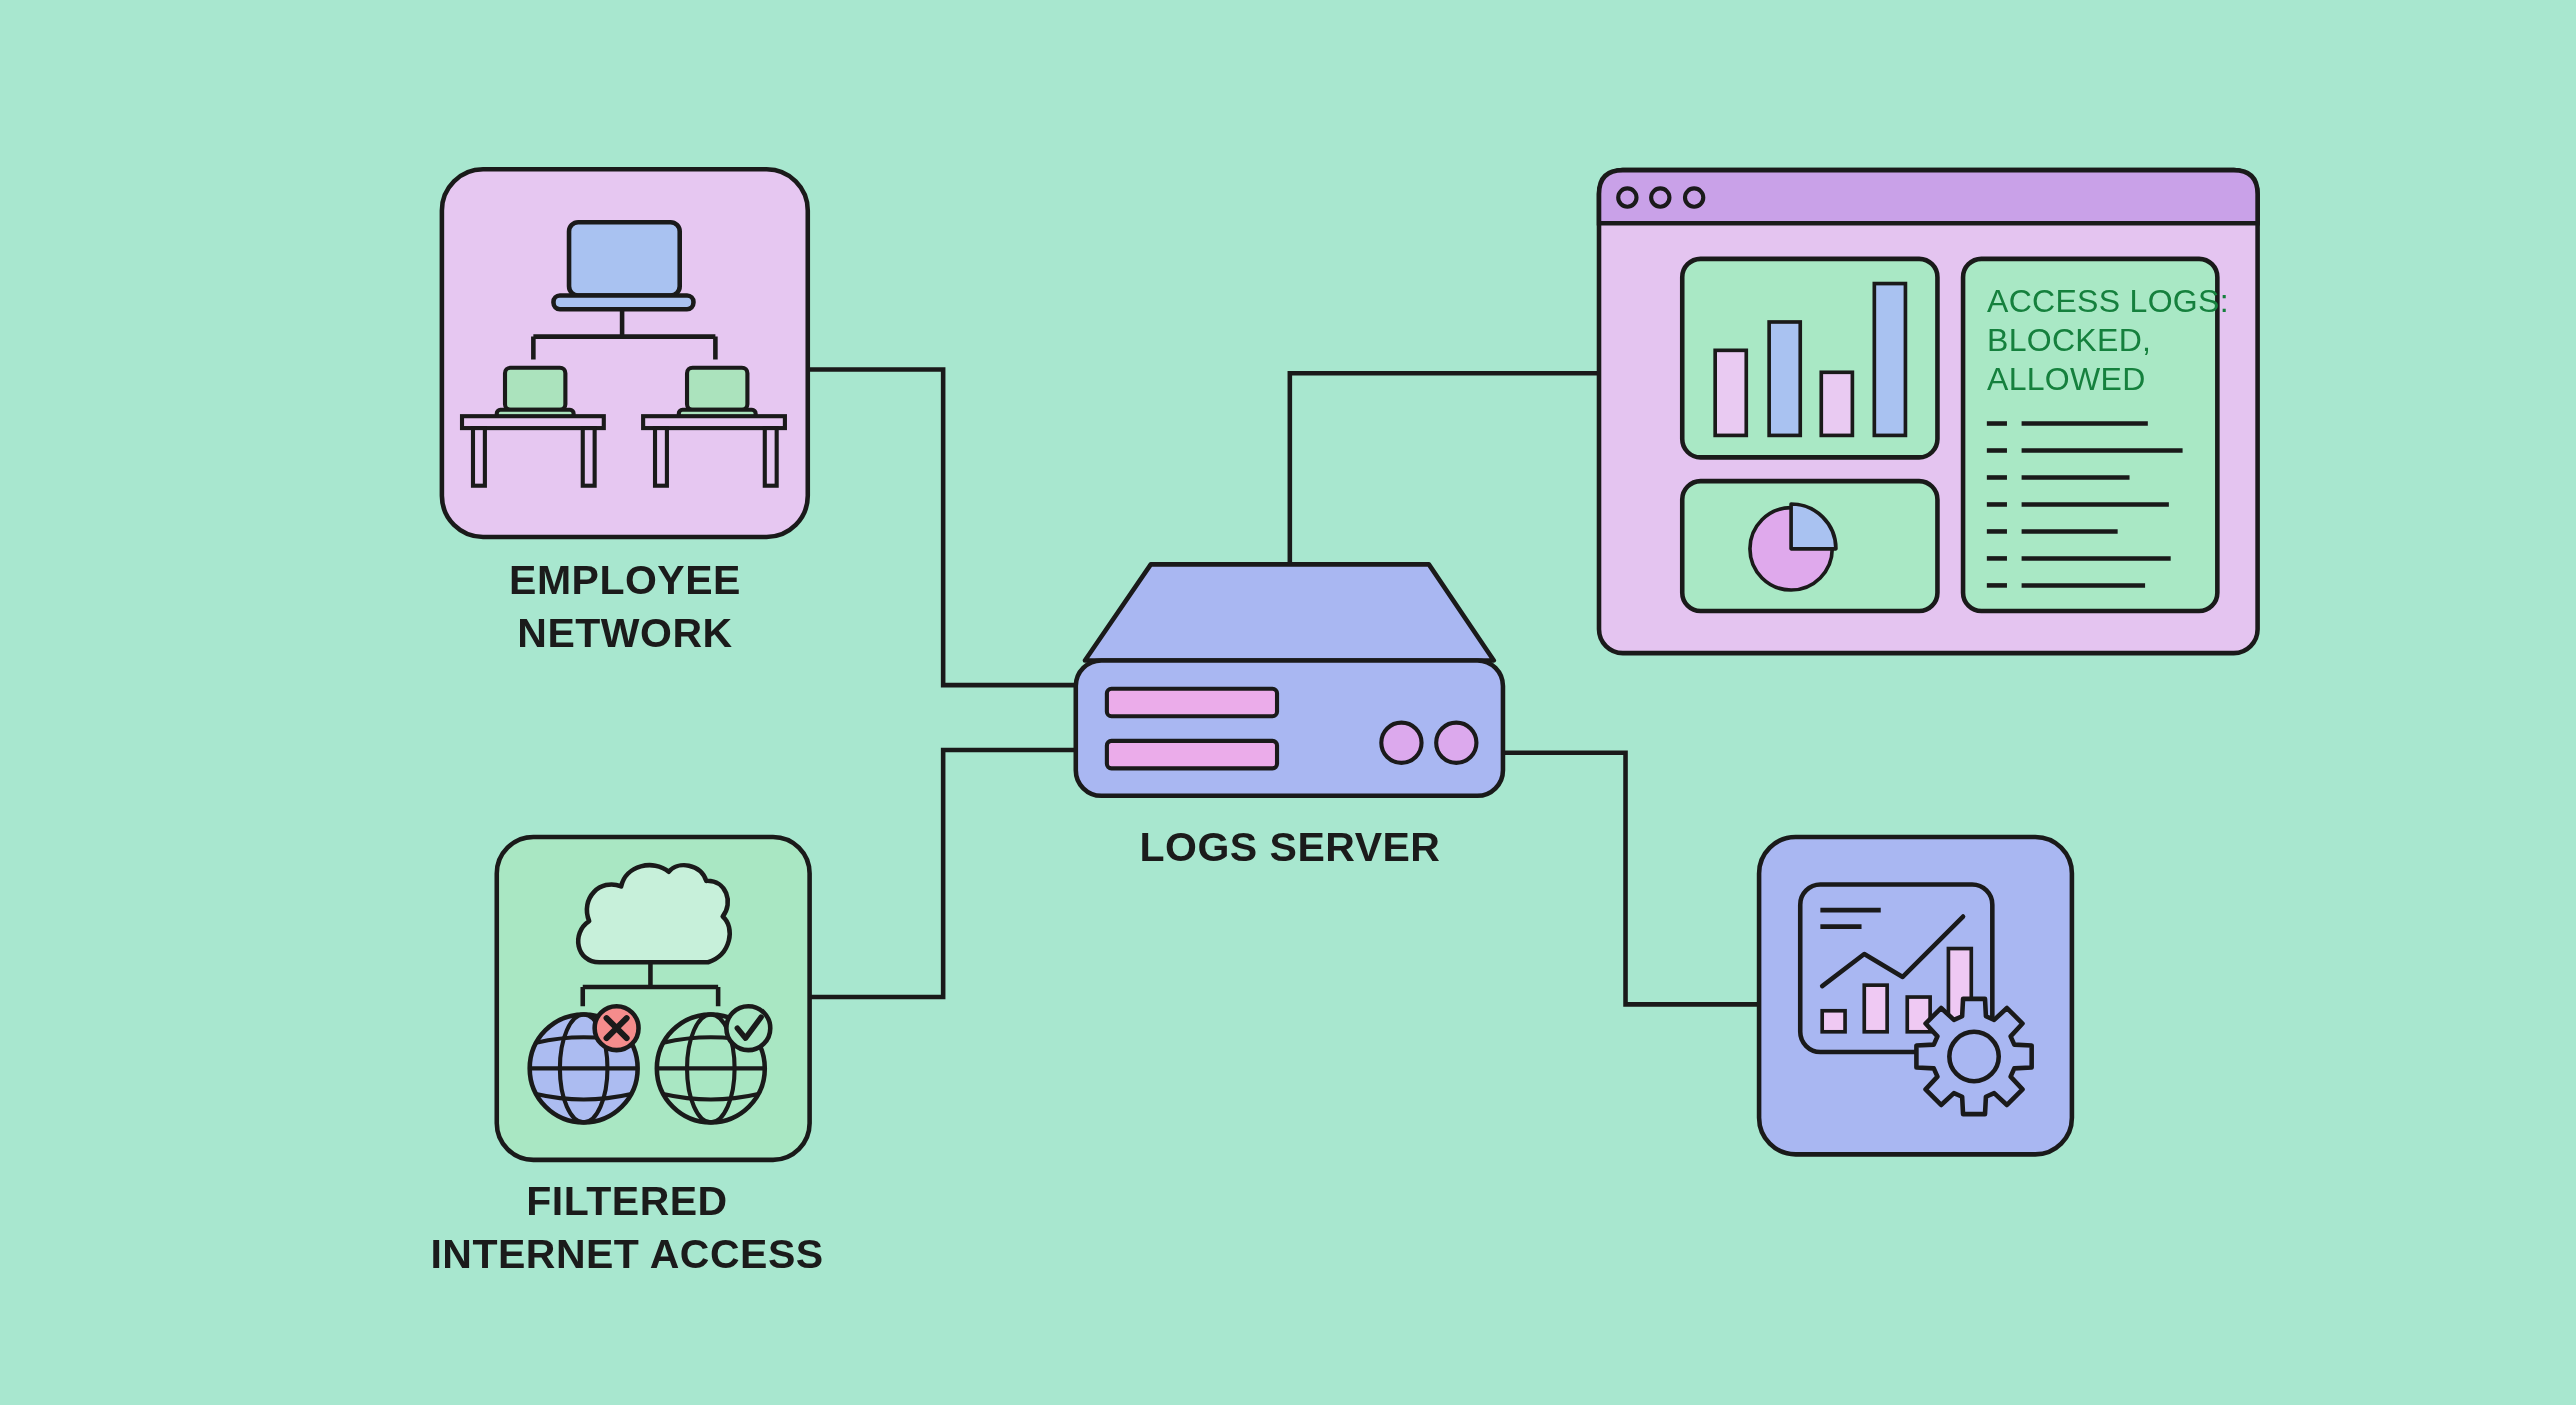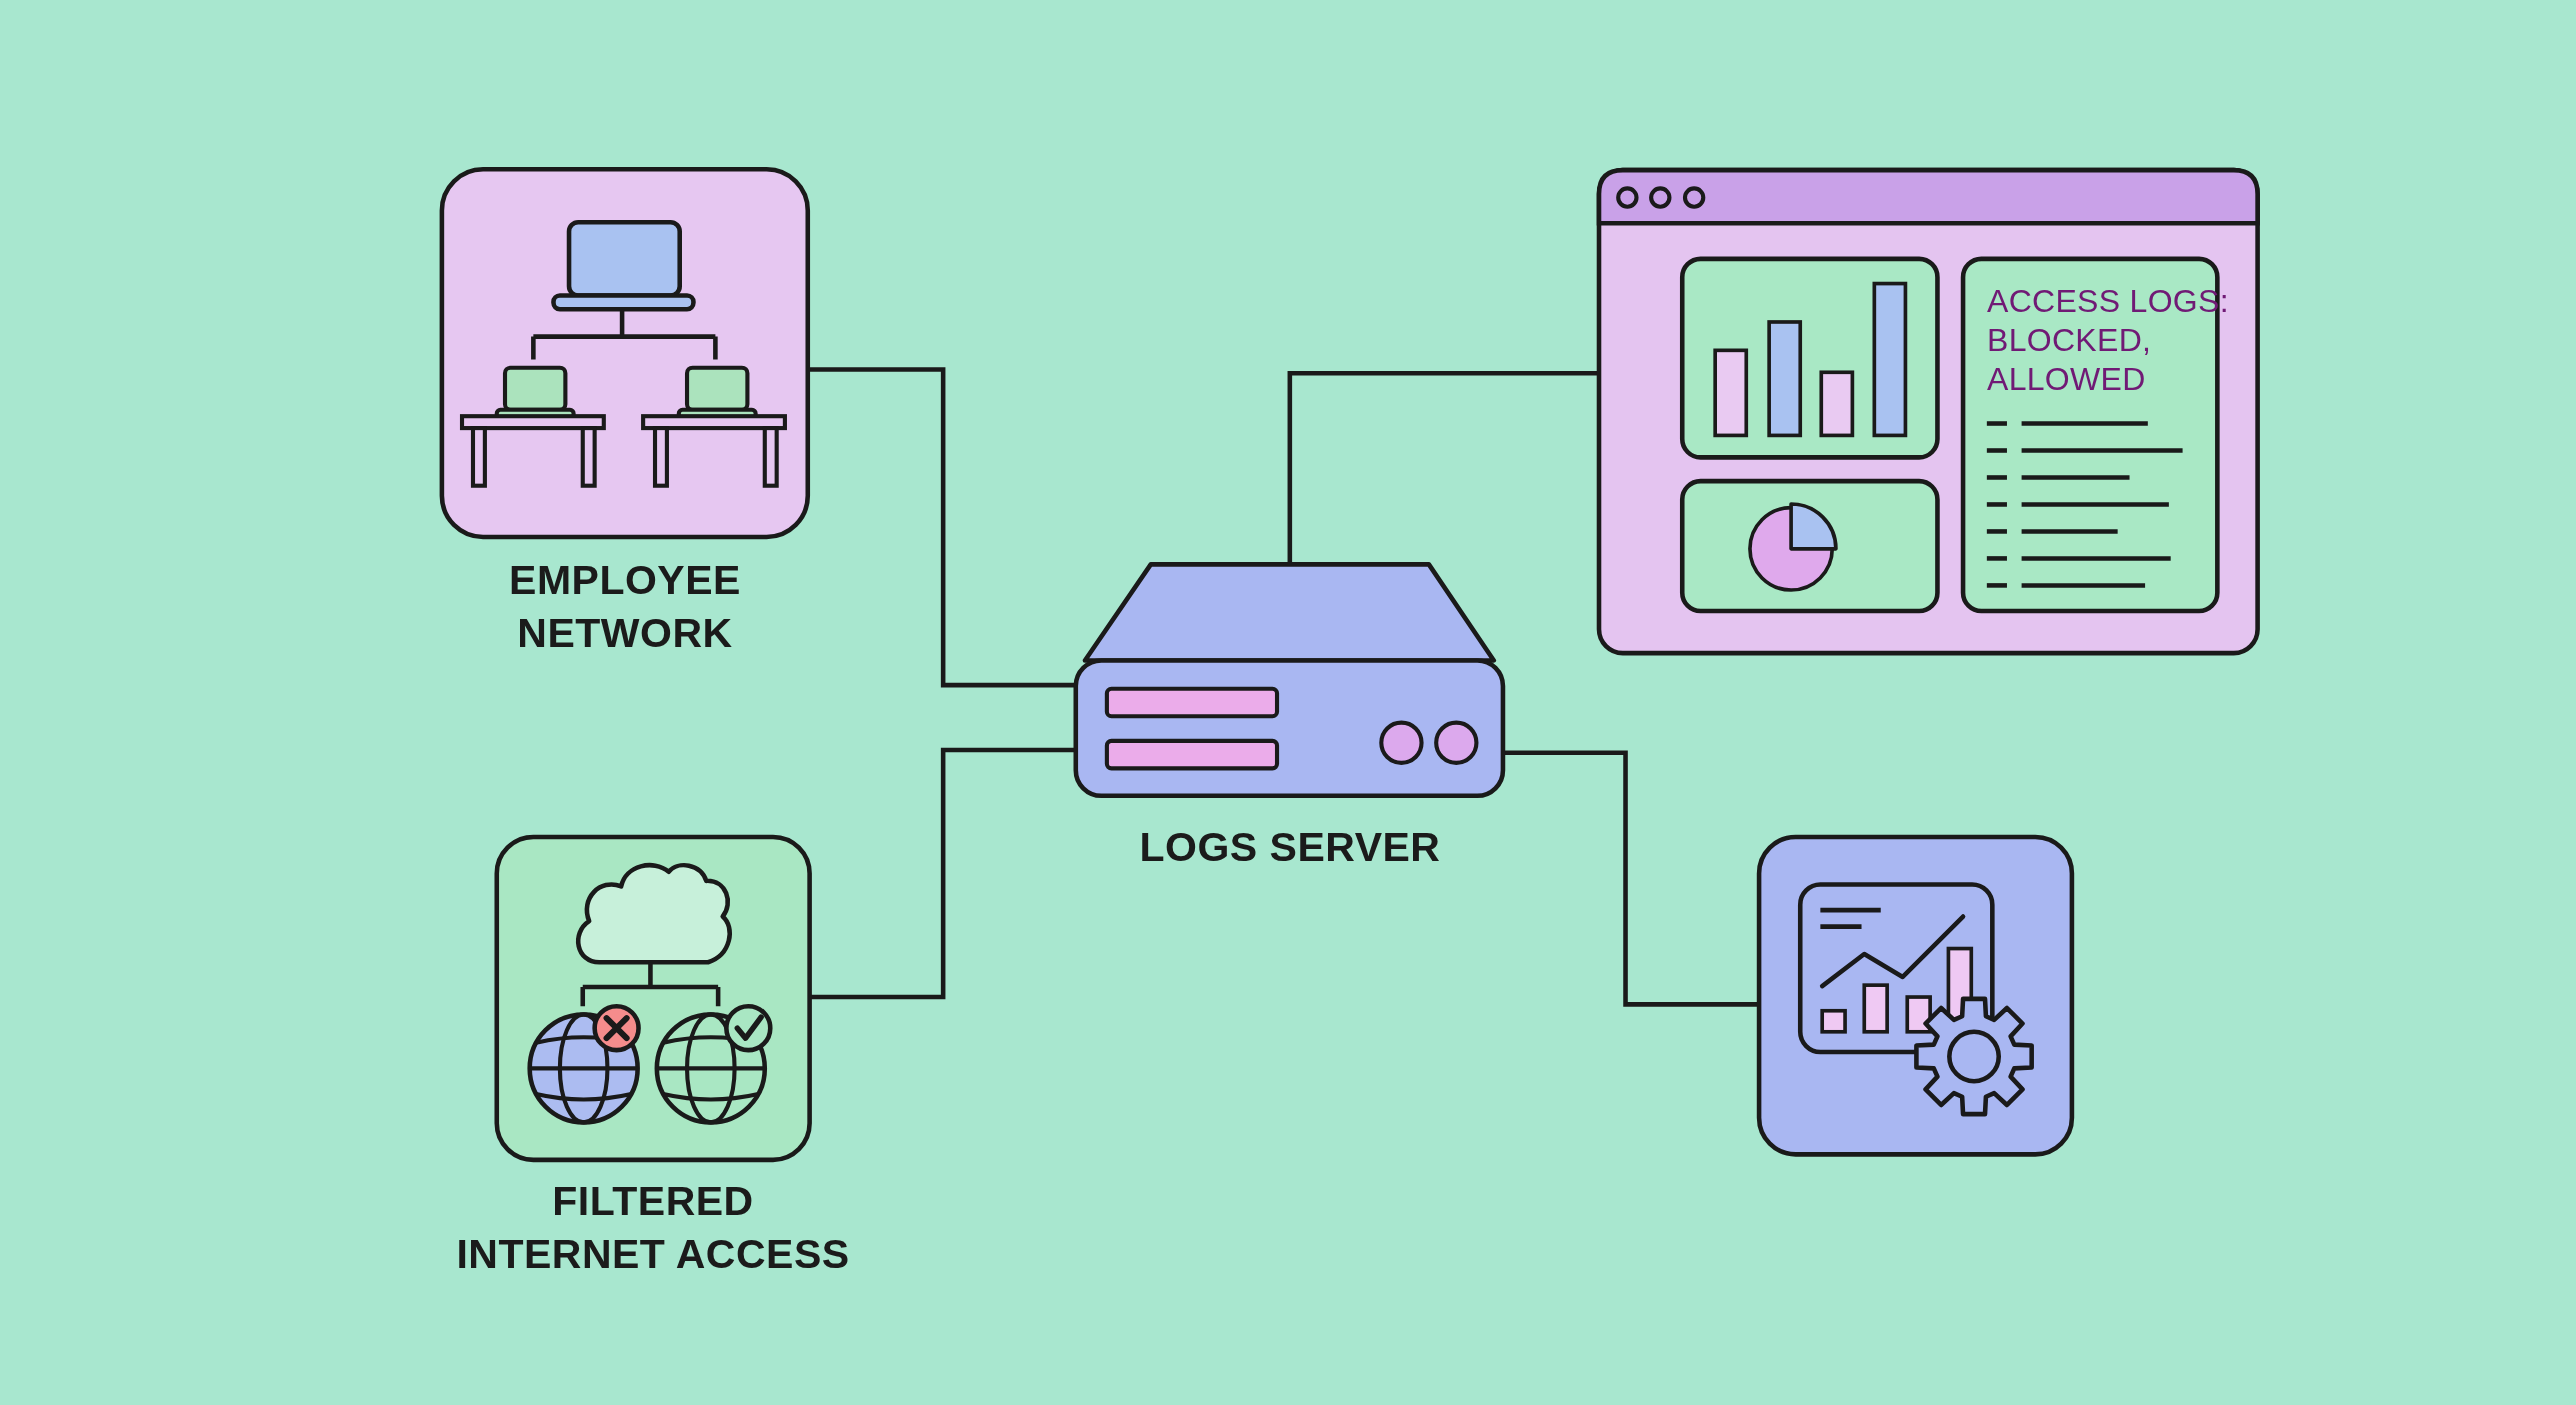--- a/index.html
+++ b/index.html
@@ -7,21 +7,21 @@
     position:relative;width:2576px;height:1405px;background:#A8E7CF;
     overflow:hidden;font-family:"Liberation Sans",sans-serif;
   }
   .canvas > svg{position:absolute;left:0;top:0;}
   .node-label{
     position:absolute;transform:translateX(-50%);text-align:center;
     font-size:41px;line-height:53px;color:#1B1B1B;white-space:pre-line;
     letter-spacing:0.5px;width:640px;font-weight:bold;
   }
   .log-title{
-    position:absolute;font-size:32px;line-height:39px;color:#701a75;
+    position:absolute;font-size:32px;line-height:39px;color:#15803d;
     white-space:pre-line;letter-spacing:0.3px;width:256px;
   }
 </style>
 </head>
 <body>
 
 <div class="canvas">
 
 <svg width="2576" height="1405" viewBox="0 0 2816 1536">
 
@@ -144,20 +144,20 @@
       <path d="M1992 1078 L2038 1043 L2080 1068 L2146 1002" stroke="#1A1A1A" stroke-width="5" fill="none" stroke-linecap="round" stroke-linejoin="round"></path>
       <path d="M2202 1142 L2221 1143 L2221 1167 L2202 1168 L2198 1177 L2211 1191 L2194 1208 L2180 1195 L2171 1199 L2170 1218 L2146 1218 L2145 1199 L2136 1195 L2122 1208 L2105 1191 L2118 1177 L2114 1168 L2095 1167 L2095 1143 L2114 1142 L2118 1133 L2105 1119 L2122 1102 L2136 1115 L2145 1111 L2146 1092 L2170 1092 L2171 1111 L2180 1115 L2194 1102 L2211 1119 L2198 1133 Z" fill="#A9B7F2" stroke="#1A1A1A" stroke-width="5" stroke-linejoin="round"></path>
       <circle cx="2158" cy="1155" r="27" fill="#A9B7F2" stroke="#1A1A1A" stroke-width="5"></circle>
     </g>
   </g>
 </svg>
 
 <div class="node-label" style="left:625px;top:554px">EMPLOYEE
 NETWORK</div>
 <div class="node-label" style="left:1290px;top:821px">LOGS SERVER</div>
-<div class="node-label" style="left:653px;top:1175px">FILTERED
+<div class="node-label" style="left:627px;top:1175px">FILTERED
 INTERNET ACCESS</div>
 <div class="log-title" style="left:1987px;top:282px">ACCESS LOGS:
 BLOCKED,
 ALLOWED</div>
 
 </div>
 
 
 </body></html>

